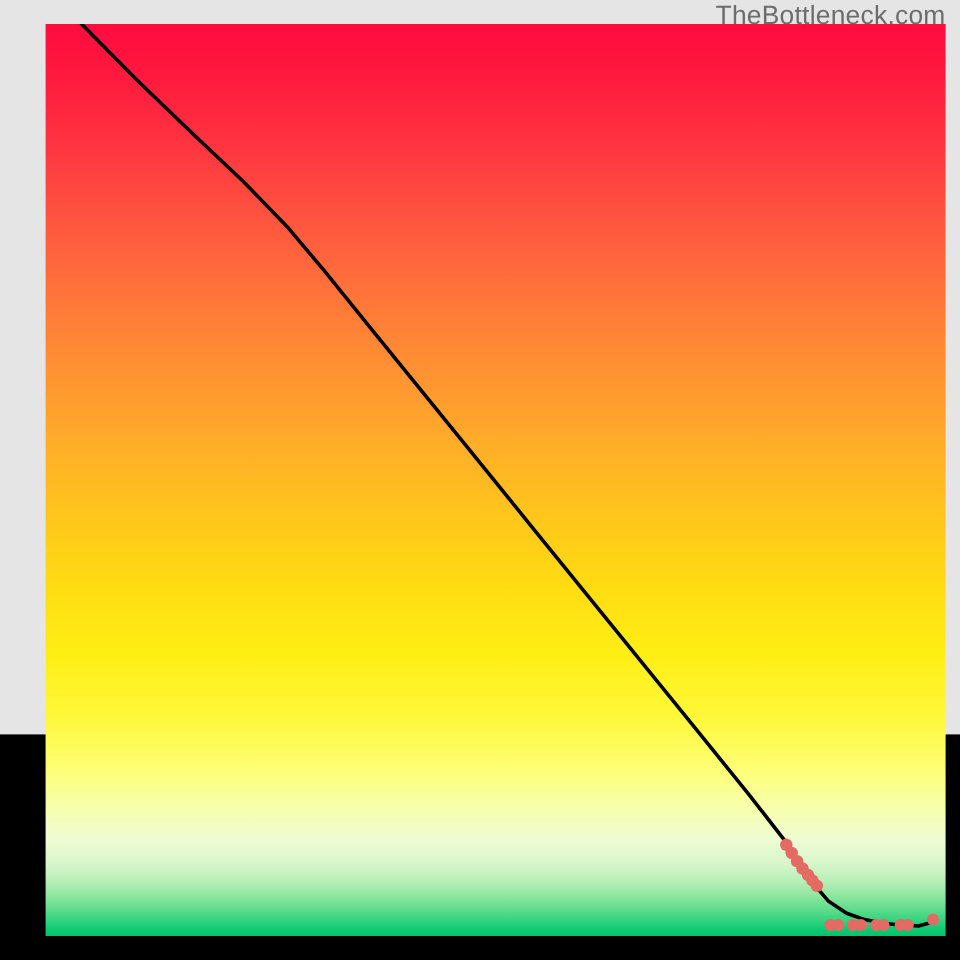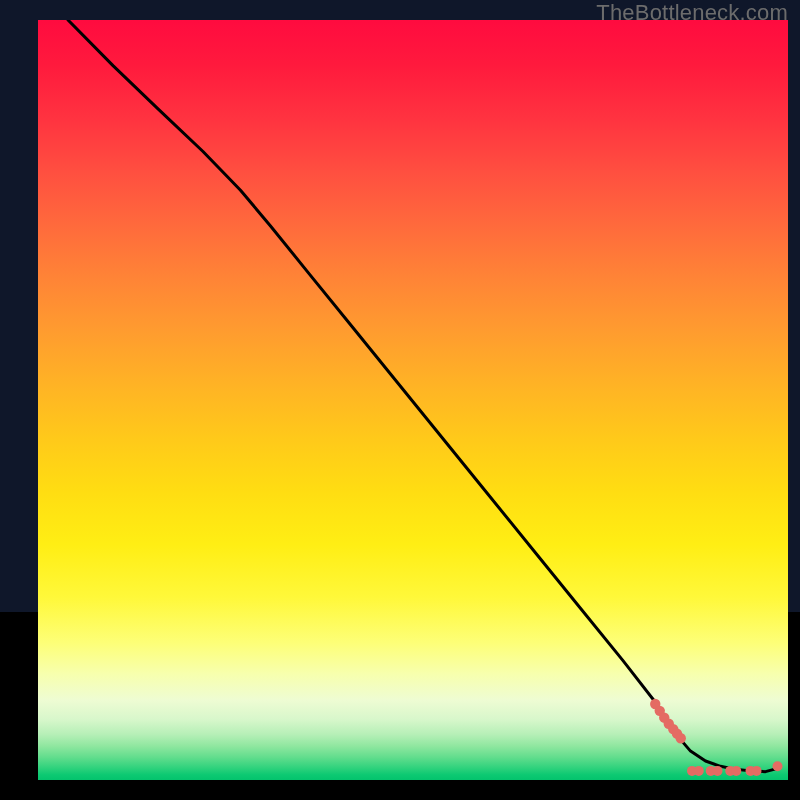--- a/index.html
+++ b/index.html
@@ -8,21 +8,21 @@
     width: 800px;
     height: 800px;
     background: #000;
     overflow: hidden;
     font-family: Arial, Helvetica, sans-serif;
   }
   .frame {
     position: relative;
     width: 800px;
     height: 612px;
-    background: #0f172a;
+    background: #e5e5e5;
     text-decoration: underline;
   }
   .plot-area {
     position: absolute;
     left: 38px;
     top: 20px;
     width: 750px;
     height: 760px;
     
     background: linear-gradient(

